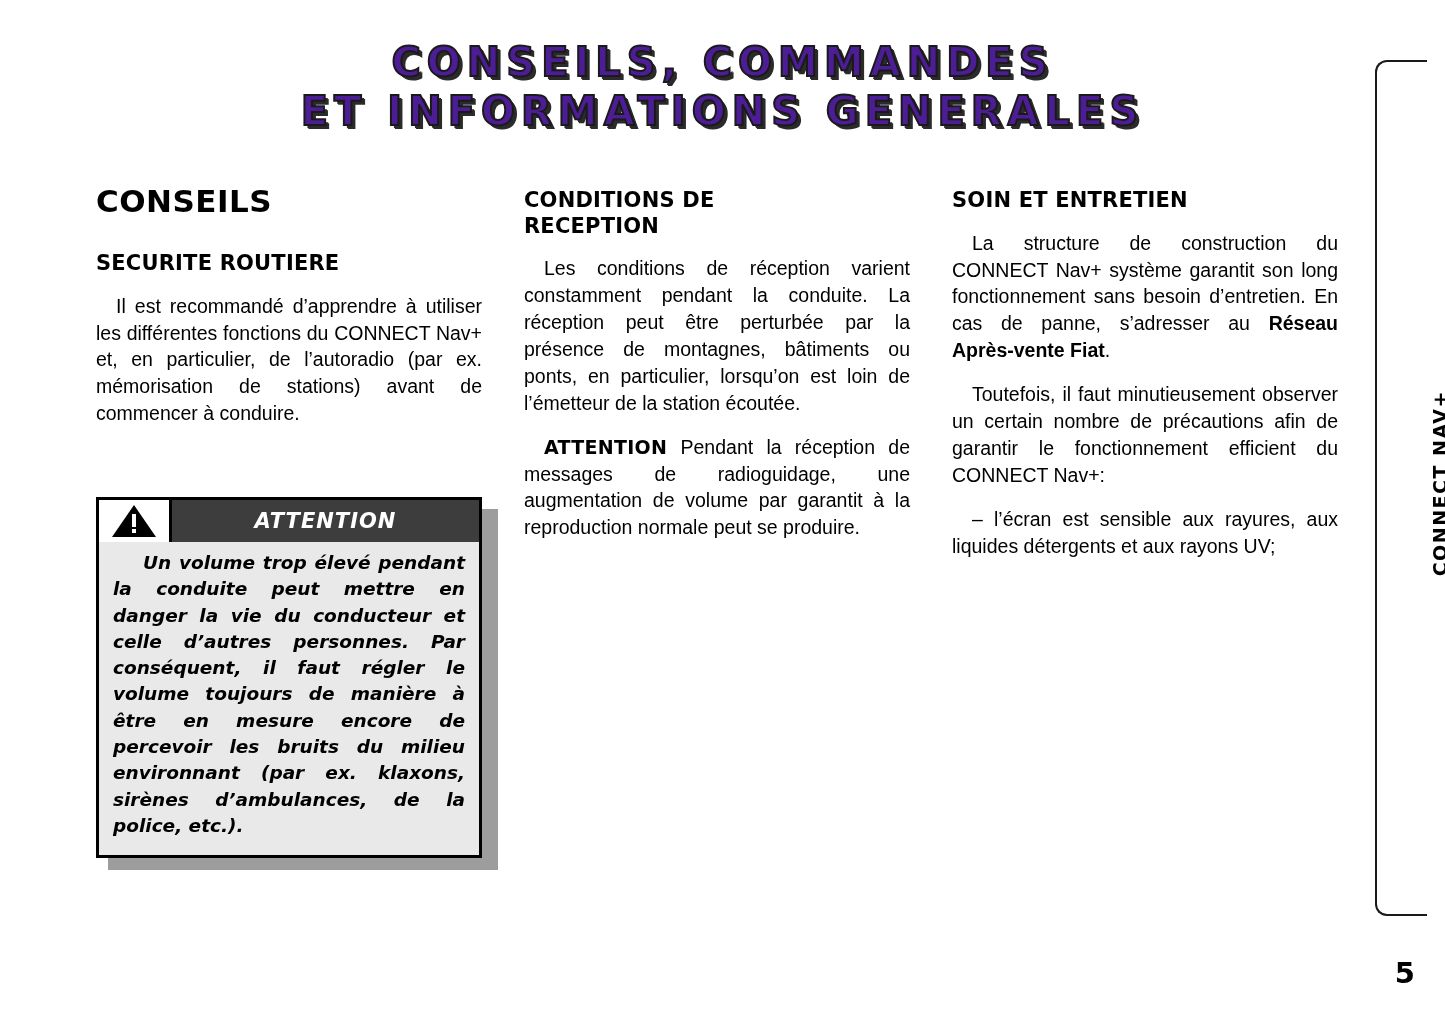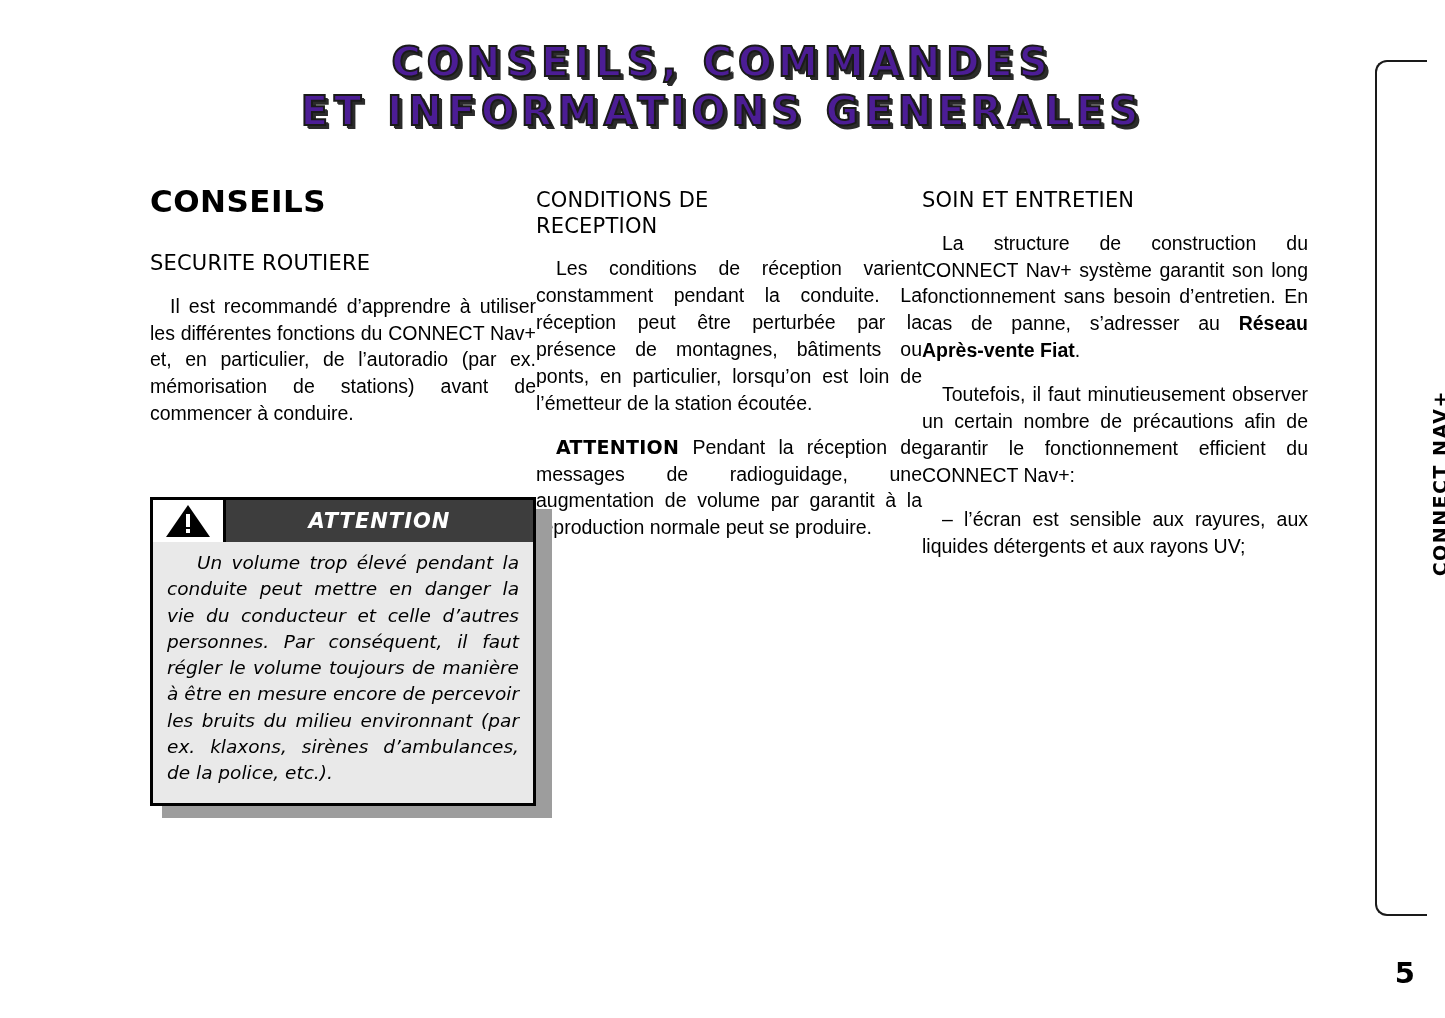--- a/index.html
+++ b/index.html
@@ -39,40 +39,40 @@
     white-space: nowrap;
   }
 
   
   .columns {
     position: absolute;
     top: 186px;
     left: 96px;
     width: 1266px;
     display: flex;
-    justify-content: center;
+    gap: 42px;
   }
   .col {
     width: 386px;
   }
   .col.col2 { width: 386px; }
   .col.col3 { width: 386px; }
 
   h1.sec-title {
     font-family: "DejaVu Sans", sans-serif;
     font-size: 31px;
     font-weight: bold;
     letter-spacing: 0.5px;
     margin: 0 0 34px 0;
     line-height: 1;
   }
   h2.sub-title {
     font-family: "DejaVu Sans", sans-serif;
     font-size: 21px;
-    font-weight: normal;
+    font-weight: bold;
     letter-spacing: 0.2px;
     margin: 0 0 16px 0;
     line-height: 1.22;
   }
   h2.sub-title.tight {
     margin-top: 2px;
   }
   p.body {
     font-family: "Liberation Sans", sans-serif;
     font-size: 19.5px;
@@ -135,21 +135,21 @@
     font-style: italic;
     font-size: 21px;
     letter-spacing: 1px;
     display: flex;
     align-items: center;
     justify-content: center;
   }
   .warning-body {
     padding: 8px 14px 16px 14px;
     font-family: "DejaVu Sans", sans-serif;
-    font-weight: normal;
+    font-weight: bold;
     font-style: italic;
     font-size: 18.5px;
     line-height: 1.42;
     text-align: justify;
     text-indent: 30px;
   }
 
   
   .side-tab {
     position: absolute;

